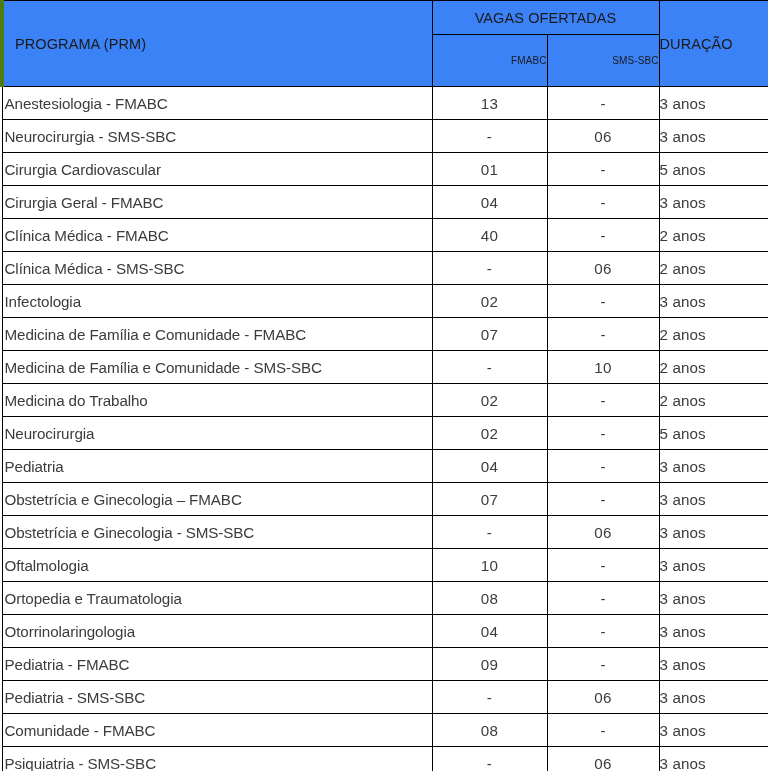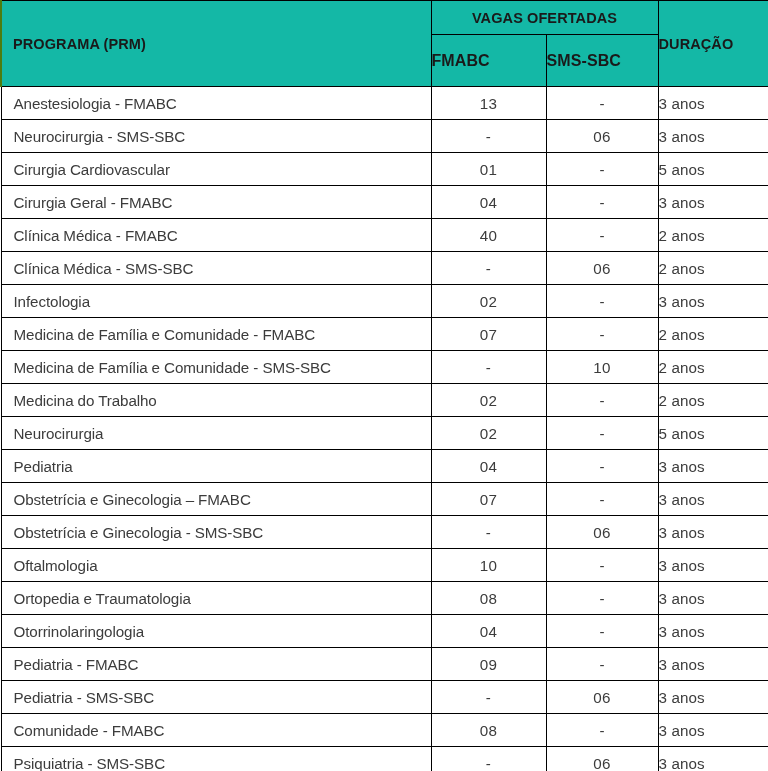--- a/index.html
+++ b/index.html
@@ -30,47 +30,47 @@
     border-spacing: 0;
   }
 
   table.prm-table col.c-programa { width: 430px; }
   table.prm-table col.c-fmabc    { width: 115px; }
   table.prm-table col.c-sms      { width: 112px; }
   table.prm-table col.c-duracao  { width: 111px; }
 
   
   thead th {
-    background: #14b8a6;
+    background: #3b82f6;
     color: #1a1a1a;
-    font-weight: bold;
+    font-weight: normal;
     font-size: 14.5px;
     letter-spacing: 0.1px;
     border: 1px solid #000000;
     padding: 0;
     vertical-align: middle;
   }
 
   th.h-programa {
     text-align: left;
     padding-left: 11px;
     height: 84px;
-    border-left: 2px solid #4d7c0f;
+    border-left: 4px solid #4d7c0f;
   }
 
   th.h-vagas {
     text-align: center;
     height: 33px;
     font-size: 14.5px;
   }
 
   th.h-sub {
-    text-align: left;
+    text-align: right;
     height: 51px;
-    font-size: 16px;
+    font-size: 10px;
   }
 
   th.h-duracao {
     text-align: left;
     height: 84px;
     font-size: 14.5px;
     border-right: none;
   }
 
   
@@ -82,21 +82,21 @@
     font-weight: 400;
     padding: 0;
     vertical-align: middle;
     background: #ffffff;
     white-space: nowrap;
     overflow: hidden;
   }
 
   tbody td.cell-programa {
     text-align: left;
-    padding-left: 12px;
+    padding-left: 2px;
     letter-spacing: -0.1px;
   }
 
   tbody td.cell-num {
     text-align: center;
     letter-spacing: 0.2px;
     border-radius: 12px;
   }
 
   tbody td.cell-duracao {

